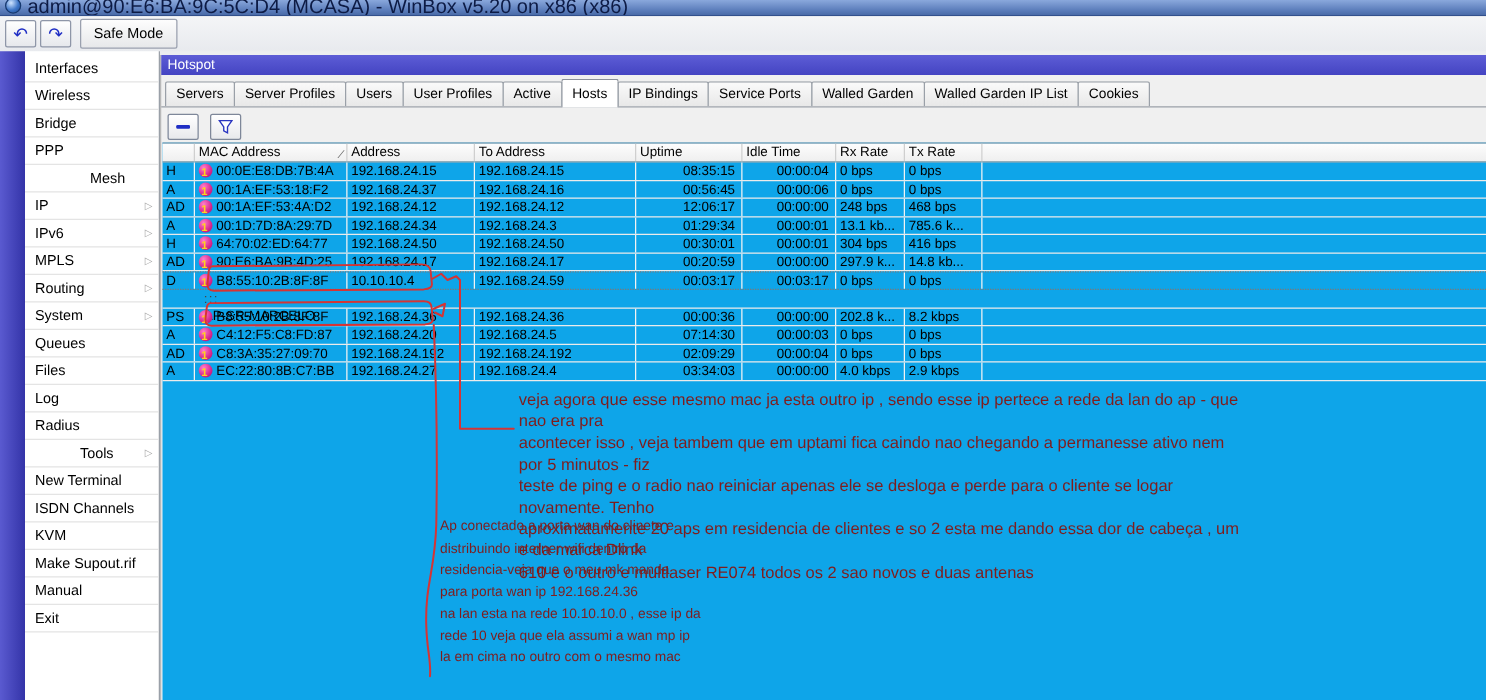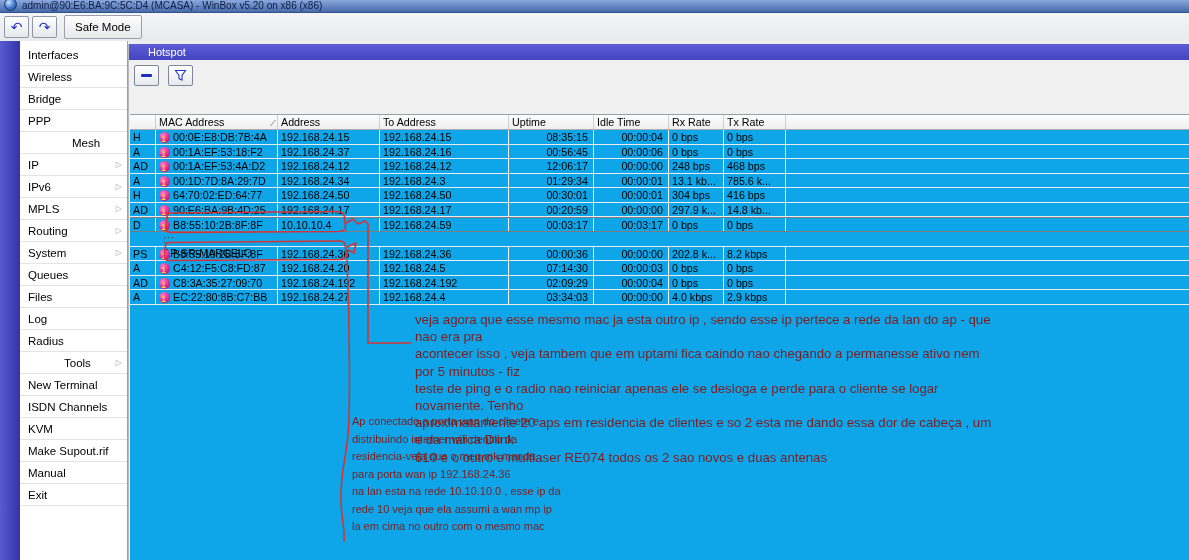--- a/index.html
+++ b/index.html
@@ -6,21 +6,21 @@
   html,body { width:1189px; height:560px; }
   body {
     position:relative; overflow:hidden; background:#eceef0;
     font-family:"Liberation Sans", sans-serif; color:#000;
   }
   
   .titlebar {
     position:absolute; left:0; top:0; right:0; height:13px;
     background:linear-gradient(#8aa8dc,#5a7cba 70%,#4a6ba8);
     border-bottom:1px solid #32508c;
-    font-size:10px; color:#0d1b45; overflow:hidden;
+    font-size:16px; color:#0d1b45; overflow:hidden;
   }
   .titlebar .ttl { position:absolute; left:22px; top:-1px; line-height:14px; white-space:nowrap; }
   .winbox-icon {
     position:absolute; left:4px; top:-2px; width:13px; height:13px; border-radius:50%;
     background:radial-gradient(circle at 35% 30%, #cfe4ff, #3f77c8 55%, #1c4a90);
     border:1px solid #16386e;
   }
   
   .main-toolbar {
     position:absolute; left:0; top:13px; right:0; height:28px;
@@ -53,21 +53,21 @@
   .sb-item .arrow {
     position:absolute; right:5px; top:0; font-size:8px; color:#a8a8a8; line-height:22px;
   }
   
   .hswin {
     position:absolute; left:128px; top:44px; right:0; bottom:0;
     background:#f0f0f0; border-left:1px solid #b9b9b9;
   }
   .hs-titlebar {
     height:16px; background:linear-gradient(#5d5dd6,#4444c2);
-    color:#fff; font-size:11px; line-height:16px; padding-left:19px;
+    color:#fff; font-size:11px; line-height:16px; padding-left:5px;
   }
   .tab-strip {
     position:relative; height:24px; padding:0 0 0 3px; margin-top:2px;
     display:flex; align-items:flex-end; border-bottom:1px solid #9aa0a8;
   }
   .tab {
     height:20px; line-height:19px; padding:0 8px; font-size:11px;
     background:linear-gradient(#fafafa,#e8e8e8); border:1px solid #9aa0a8; border-bottom:none;
     border-radius:2px 2px 0 0; margin-right:-1px; position:relative; cursor:default; white-space:nowrap;
   }
@@ -156,20 +156,33 @@
       <div class="sb-item"><div style="display: inline;">Make Supout.rif</div></div>
       <div class="sb-item"><div style="display: inline;">Manual</div></div>
       <div class="sb-item"><div style="display: inline;">Exit</div></div>
     </div>
 </div>
 
 <div class="hswin">
   <div class="hs-titlebar">
     <span>Hotspot</span>
   </div>
+  <div class="tab-strip" id="tab-strip">
+      <div class="tab">Servers</div>
+      <div class="tab">Server Profiles</div>
+      <div class="tab">Users</div>
+      <div class="tab">User Profiles</div>
+      <div class="tab">Active</div>
+      <div class="tab active">Hosts</div>
+      <div class="tab">IP Bindings</div>
+      <div class="tab">Service Ports</div>
+      <div class="tab">Walled Garden</div>
+      <div class="tab">Walled Garden IP List</div>
+      <div class="tab">Cookies</div>
+    </div>
   <div class="btn-row">
     <button class="tool-btn">
         <span class="minus-glyph"></span>
       </button>
     <button class="tool-btn">
       <svg width="13" height="13" viewBox="0 0 13 13">
           <path d="M1.5 1.5 H11.5 L8 6.5 V11.2 L5 9.6 V6.5 Z" fill="#ffffff" stroke="#2a35c0" stroke-width="1.1"></path>
         </svg>
     </button>
   </div>

